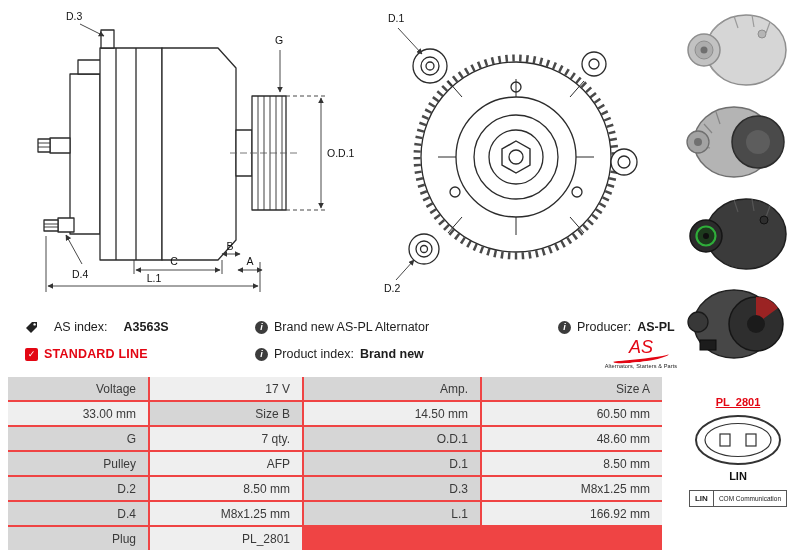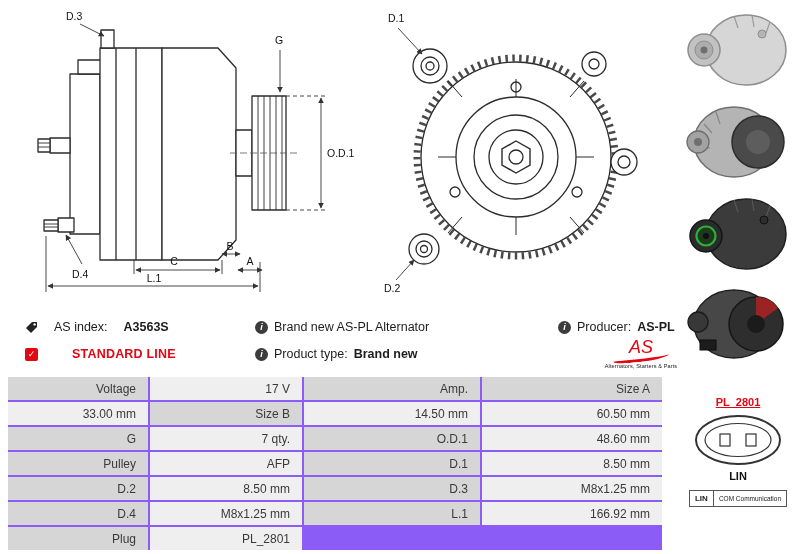--- a/index.html
+++ b/index.html
@@ -19,32 +19,32 @@
   .bold{font-weight:bold;}
   .info-i{
     display:inline-flex;width:13px;height:13px;border-radius:50%;
     background:#3c3c3c;color:#fff;font-size:9px;font-weight:bold;font-style:italic;
     align-items:center;justify-content:center;flex:0 0 auto;
   }
   .checkbox{
     display:inline-flex;width:13px;height:13px;border-radius:2px;background:#e30613;
     color:#fff;font-size:9px;align-items:center;justify-content:center;flex:0 0 auto;
   }
-  .standard{color:#e30613;font-weight:bold;letter-spacing:.2px;margin-left:28px;}
+  .standard{color:#e30613;font-weight:bold;letter-spacing:.2px;}
   .as-logo{position:absolute;left:598px;top:338px;width:86px;text-align:center;}
   .as-logo-main{color:#e30613;font-style:italic;font-weight:normal;font-size:18px;line-height:1;}
   .as-swoosh{display:block;width:56px;height:5px;margin:-2px auto 1px auto;
     border-bottom:3px solid #e30613;border-radius:0 0 70% 30%;transform:rotate(-5deg);}
   .as-logo-sub{font-size:5.6px;color:#222;letter-spacing:.1px;}
 
   
   .spec-table{
     position:absolute;left:8px;top:377px;width:654px;
     display:grid;grid-template-columns:140px 152px 176px 1fr;
-    gap:2px;background:#8b5cf6;font-size:12px;color:#3a3a3a;
+    gap:2px;background:#ef4444;font-size:12px;color:#3a3a3a;
   }
   .td{padding:4.5px 12px 4.5px 6px;text-align:right;line-height:14px;}
   .td.label{background:#d6d6d6;}
   .td.value{background:#efefef;}
 
   
   .sidebar{position:absolute;left:682px;top:6px;width:112px;
     display:flex;flex-direction:column;align-items:center;}
   .photo{width:112px;height:88px;margin-bottom:4px;background:#fff;cursor:pointer;}
   .plug-code{margin-top:22px;font-size:11px;font-weight:bold;color:#e30613;
@@ -159,21 +159,21 @@
   <span class="standard">STANDARD LINE</span>
 </div>
 
 <div class="info-line" style="left:255px;top:320px;">
   <span class="info-i">i</span>
   <span>Brand new AS-PL Alternator</span>
 </div>
 
 <div class="info-line" style="left:255px;top:347px;">
   <span class="info-i">i</span>
-  <span>Product type:</span>
+  <span>Product index:</span>
   <span class="bold">Brand new</span>
 </div>
 
 <div class="info-line" style="left:558px;top:320px;">
   <span class="info-i">i</span>
   <span>Producer:</span>
   <span class="bold">AS-PL</span>
 </div>
 
 <div class="as-logo">

